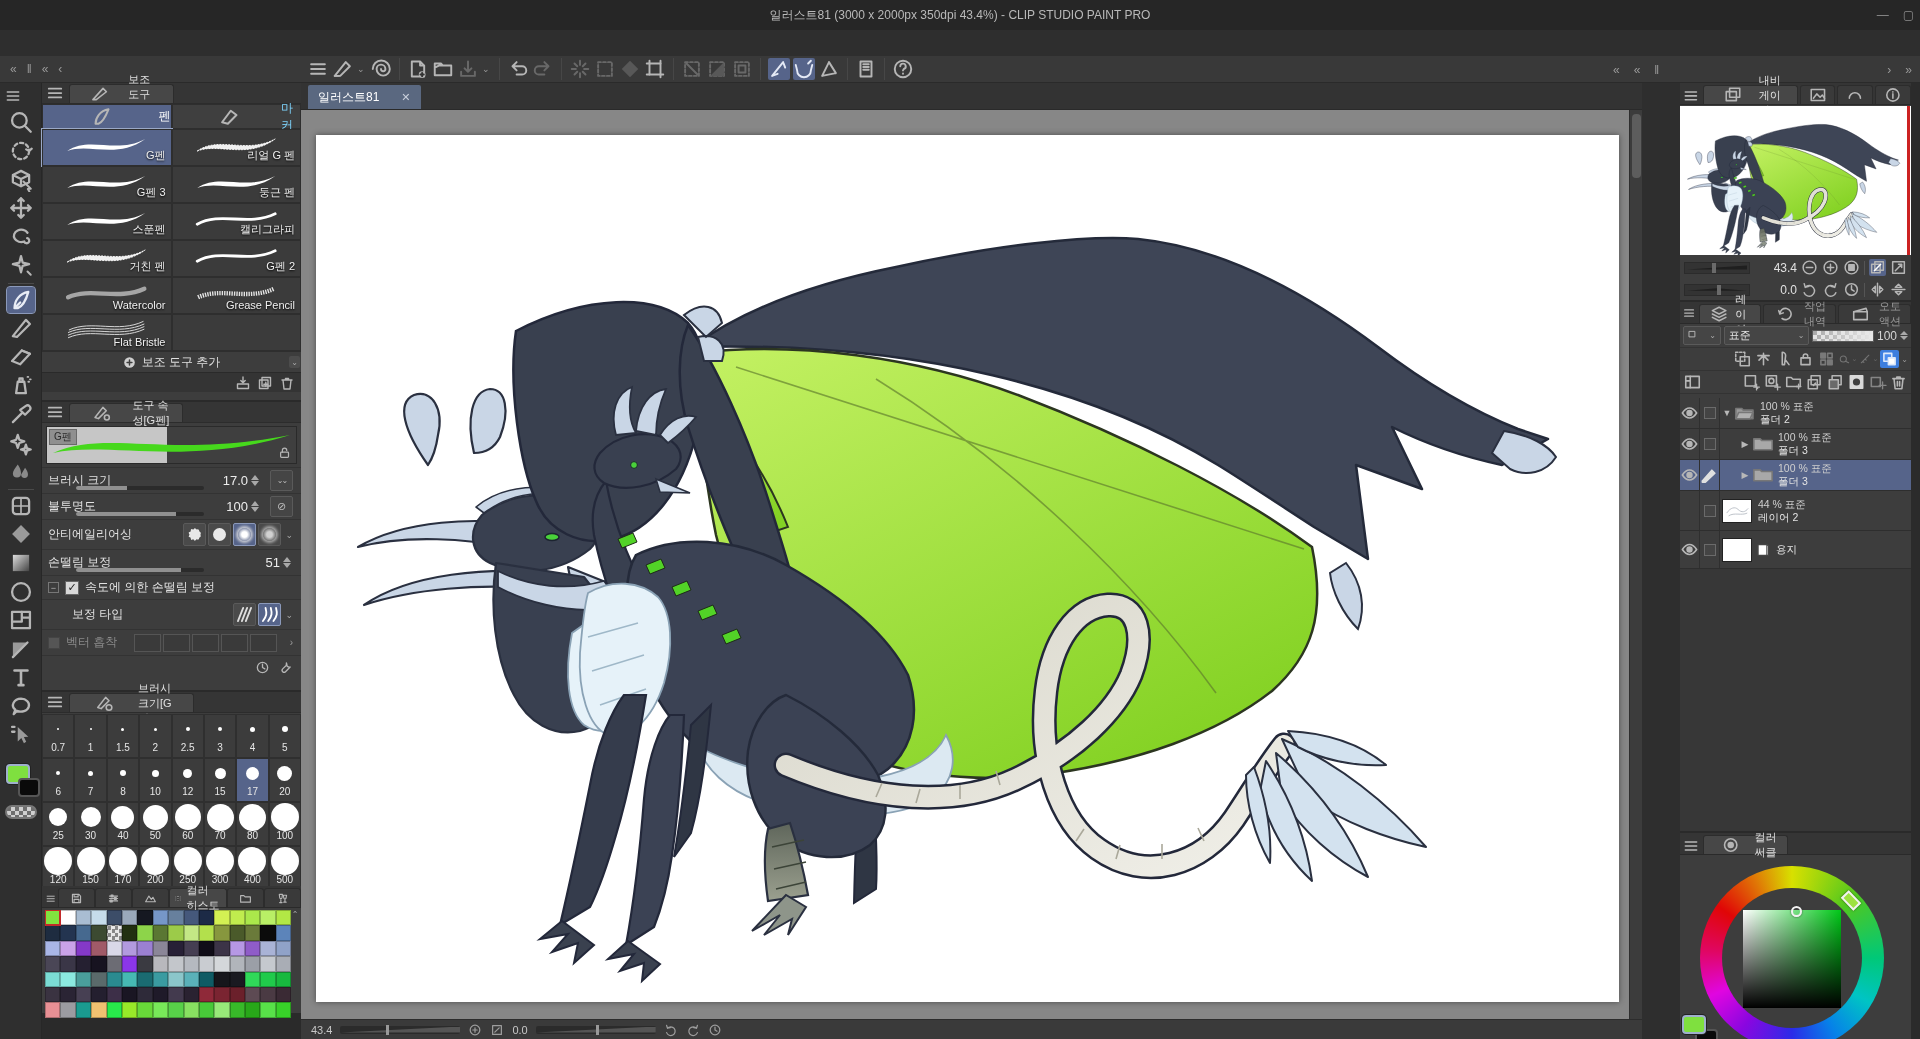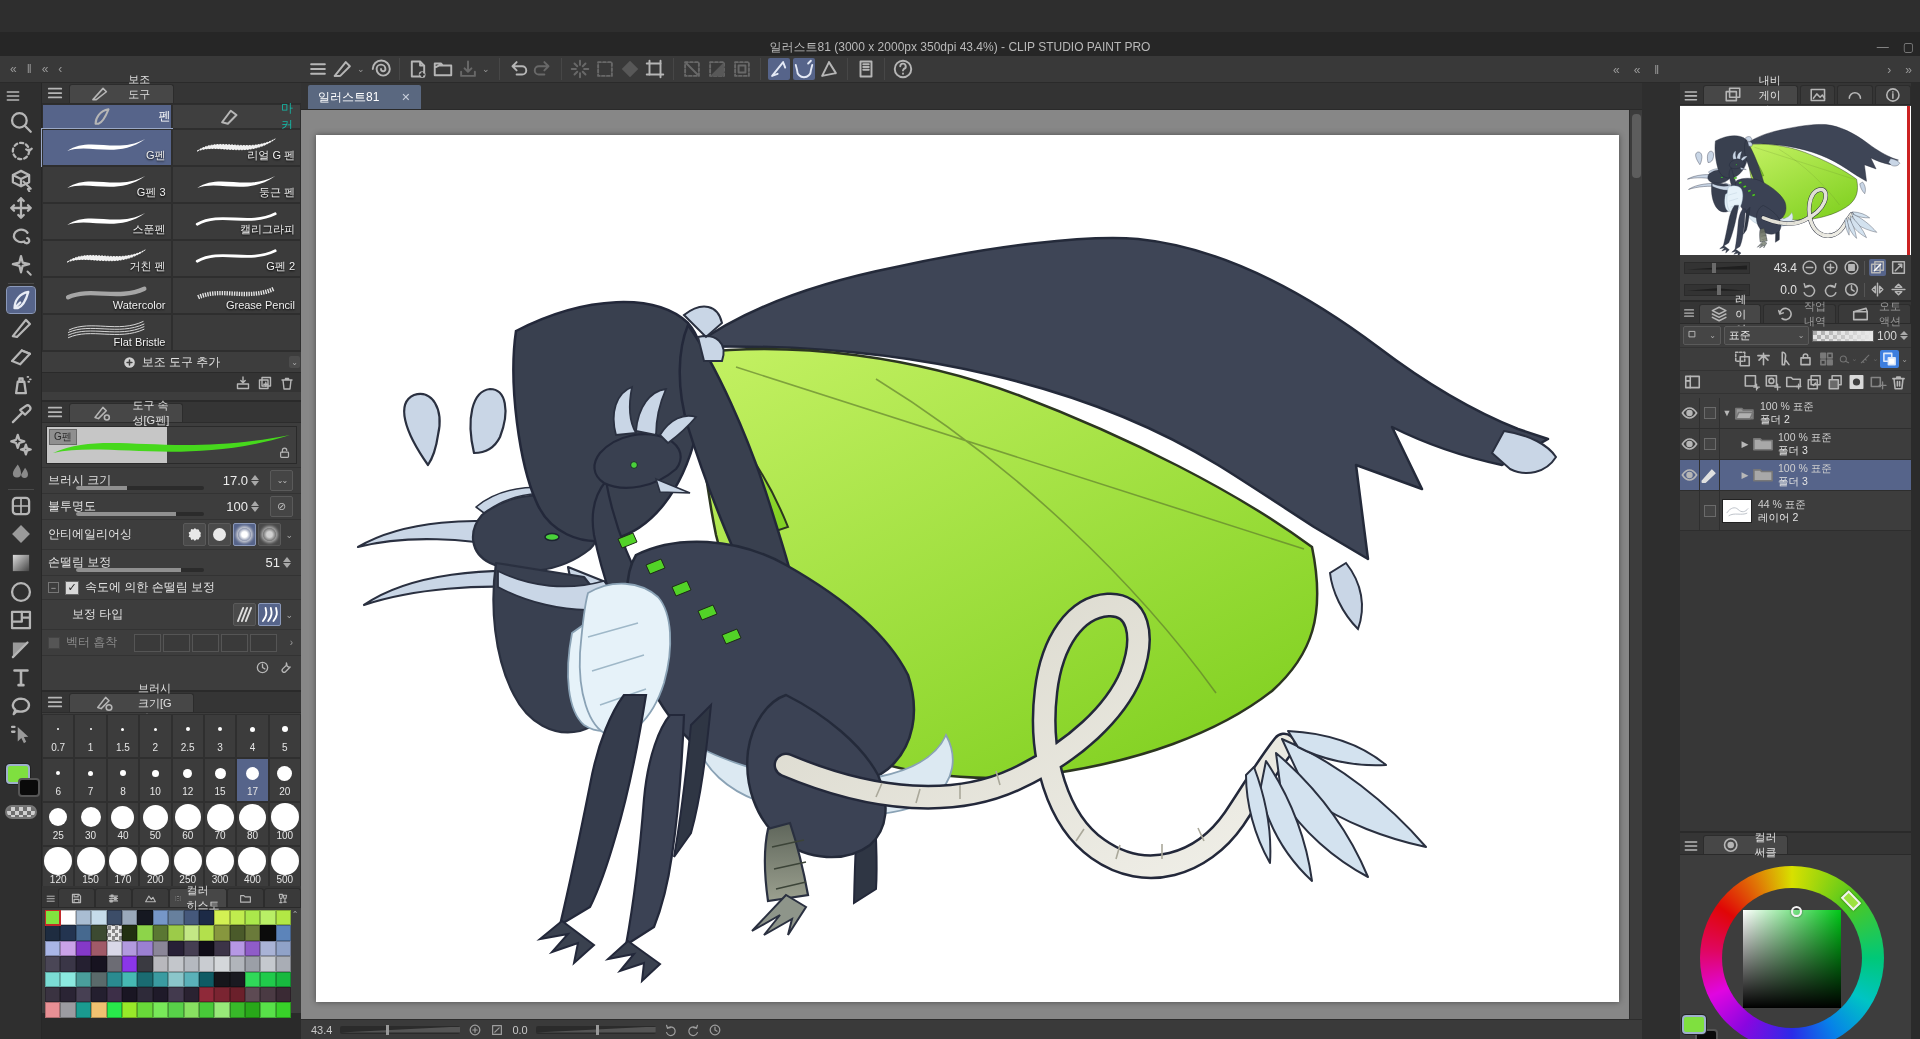--- a/index.html
+++ b/index.html
@@ -2,21 +2,21 @@
 <html><head>
 <meta charset="utf-8">
 <style>
   html,body{margin:0;padding:0;background:#2e2e2e;width:1920px;height:1039px;overflow:hidden;
     font-family:"Liberation Sans","DejaVu Sans",sans-serif;color:#d4d4d4;-webkit-font-smoothing:antialiased;}
   *{box-sizing:border-box;user-select:none;}
   .abs{position:absolute;}
   #app{position:relative;width:1920px;height:1039px;background:#2e2e2e;}
 
   
-  #titlebar{left:0;top:0;width:1920px;height:30px;background:#262626;display:flex;align-items:center;justify-content:center;font-size:12px;color:#b9b9b9;margin-top:32px;}
+  #titlebar{left:0;top:0;width:1920px;height:30px;background:#262626;display:flex;align-items:center;justify-content:center;font-size:12px;color:#b9b9b9;}
   #wincontrols{position:absolute;right:6px;top:0;height:30px;display:flex;align-items:center;gap:14px;color:#8f8f8f;font-size:12px;}
   #menubar{left:0;top:30px;width:1920px;height:26px;background:#3a3a3a;display:flex;align-items:center;padding-left:14px;gap:2px;border-bottom:1px solid #2c2c2c;font-size:13px;}
   .menu-item{padding:3px 11px;border-radius:2px;color:#dcdcdc;}
   #cmdbar{left:0;top:56px;width:1920px;height:27px;background:#393939;border-bottom:1px solid #2a2a2a;display:flex;align-items:center;}
   .cmd-left{display:flex;align-items:center;gap:10px;color:#8f8f8f;font-size:12px;padding:0 10px;width:300px;}
   .cmd-group{display:flex;align-items:center;gap:3px;padding:0 7px;border-right:1px solid #474747;height:22px;}
   .cmd-btn{width:22px;height:22px;display:flex;align-items:center;justify-content:center;border-radius:2px;}
   .cmd-btn.on{background:#56648a;}
   .cmd-btn.dis svg{opacity:.38;}
   .cmd-chev{width:10px;height:22px;display:flex;align-items:center;color:#9a9a9a;font-size:9px;}
@@ -37,21 +37,21 @@
   
   #leftdock{left:42px;top:83px;width:259px;height:956px;background:#2a2a2a;}
   .panel{position:absolute;left:0;width:259px;background:#3d3d3d;}
   .phead{height:21px;background:#353535;display:flex;align-items:flex-end;gap:4px;border-bottom:1px solid #2c2c2c;}
   .phead .pmenu{width:20px;height:16px;display:flex;align-items:center;justify-content:center;margin:0 0 2px 3px;}
   .ptab{height:19px;background:#474747;border:1px solid #2c2c2c;border-bottom:none;border-radius:3px 3px 0 0;display:flex;align-items:center;gap:5px;padding:0 10px 0 6px;font-size:11px;color:#e0e0e0;}
   .ptab svg{width:14px;height:14px;}
 
   
   .grouptabs{display:flex;height:25px;}
-  .gtab{flex:1;display:flex;align-items:center;gap:6px;padding-left:10px;font-size:12px;background:#3f3f3f;border:1px solid #2e2e2e;color:#14b8a6;}
+  .gtab{flex:1;display:flex;align-items:center;gap:6px;padding-left:10px;font-size:12px;background:#3f3f3f;border:1px solid #2e2e2e;color:#7dd3fc;}
   .gtab.active{background:#56648a;color:#fff;}
   .gtab svg{width:15px;height:15px;}
   #brushgrid{display:grid;grid-template-columns:1fr 1fr;}
   .brush{height:37px;background:#3b3b3b;border:1px solid #2e2e2e;position:relative;}
   .brush.sel{background:#56648a;outline:1px solid #9aa8c6;}
   .brush svg{position:absolute;left:2px;top:2px;width:96%;height:26px;}
   .brush .blabel{position:absolute;right:5px;bottom:2px;font-size:11px;color:#f0f0f0;text-shadow:0 1px 2px #000;}
   .addrow{height:21px;display:flex;align-items:center;justify-content:center;gap:6px;font-size:12px;color:#e0e0e0;background:#3d3d3d;border-top:1px solid #2e2e2e;}
   .pfoot{height:20px;background:#343434;display:flex;align-items:center;justify-content:flex-end;gap:6px;padding-right:6px;border-top:1px solid #2a2a2a;}
   .pfoot .fic{width:16px;height:16px;}
@@ -1759,20 +1759,42 @@
             <span class="lthumb">
               <svg viewBox="0 0 30 24" style="position:absolute;inset:0">
                 <path d="M4 14 C8 8 13 7 16 10 C20 14 24 13 27 9 M6 17 C12 13 20 17 26 14" stroke="#b9bec6" stroke-width="1" fill="none"></path>
               </svg>
             </span>
             <div class="ltext" style="margin-left:4px">
               <span class="info">44 % 표준</span>
               <span>레이어 2</span>
             </div>
           </div>
+          <div class="litem" style="height: 38px;">
+            <div class="lcol">
+              <svg class="ic" viewBox="0 0 16 16">
+                <path d="M2 8 C4 5 6.5 3.8 8 3.8 C9.5 3.8 12 5 14 8 C12 11 9.5 12.2 8 12.2 C6.5 12.2 4 11 2 8 Z"></path>
+                <circle cx="8" cy="8" r="2" fill="#b6b6b6"></circle>
+              </svg>
+            </div>
+            <div class="lcol">
+              <span class="lchk"></span>
+            </div>
+            <div style="width:0px"></div>
+            <span class="lthumb" style="background:#fff"></span>
+            <span style="width:18px;height:16px;display:inline-flex">
+              <svg class="ic" viewBox="0 0 16 16">
+                <rect x="3" y="2.5" width="9" height="11" fill="#fff" stroke="#444"></rect>
+                <path d="M12 13.5 h1.5 V4 l-1.5 -1.5" fill="#bbb" stroke="#444"></path>
+              </svg>
+            </span>
+            <div class="ltext" style="margin-left:4px">
+              <span>용지</span>
+            </div>
+          </div>
         </div>
     </div>
 
     <div class="rpanel" style="top:750px;height:206px">
       <div class="rtabs">
         <div class="pmenu" style="width:18px;height:15px;margin:0 1px 2px 2px"><span class="fic" style="display: inline-flex;">
               <svg class="ic" viewBox="0 0 16 16">
                 <path d="M3 4.5h10M3 8h10M3 11.5h10"></path>
               </svg>
             </span></div>

